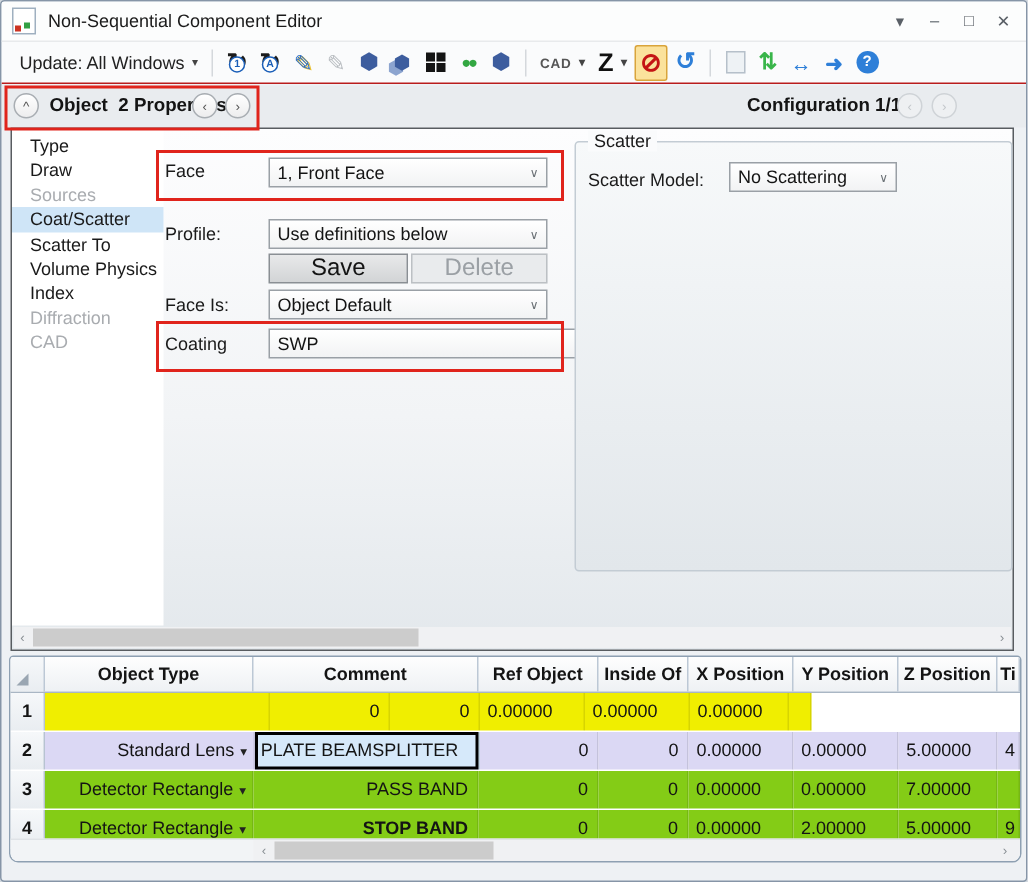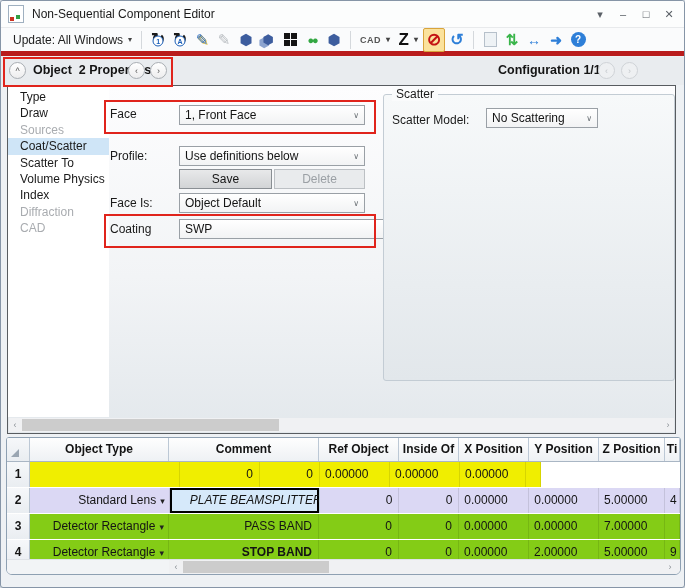--- a/index.html
+++ b/index.html
@@ -5,21 +5,21 @@
   html,body{margin:0;padding:0;background:#cfd6dd;font-family:"Liberation Sans",sans-serif;}
   .win{position:relative;width:685px;height:588px;background:#eef1f4;border:1px solid #8695a7;border-radius:3px;overflow:hidden;box-sizing:border-box;}
   
   .titlebar{position:absolute;left:0;top:0;right:0;height:26px;background:#fcfdfd;border-bottom:1px solid #e8eaec;display:flex;align-items:center;}
   .appicon{position:relative;width:14px;height:16px;margin:0 8px 0 7px;background:#fff;border:1px solid #9fb0c0;}
   .appicon::after{content:"";position:absolute;left:1px;bottom:1px;width:4px;height:4px;background:#cc3322;box-shadow:6px -2px 0 #33a044;}
   .title-text{font-size:12px;color:#1a1a1a;}
   .winctl{position:absolute;top:0;right:8px;height:26px;display:flex;align-items:center;gap:9px;}
   .winctl span{width:14px;text-align:center;font-size:11px;color:#5a6067;cursor:default;}
   
-  .toolbar{position:absolute;left:0;top:27px;right:0;height:28px;background:#fafbfc;border-bottom:5px solid #b91c1c;display:flex;align-items:center;padding-left:8px;box-sizing:border-box;}
+  .toolbar{position:absolute;left:0;top:27px;right:0;height:28px;background:#fafbfc;border-bottom:1px solid #b91c1c;display:flex;align-items:center;padding-left:8px;box-sizing:border-box;}
   .tb-label{font-size:12px;color:#222;display:flex;align-items:center;gap:5px;padding:2px 4px;}
   .tb-label .chev{font-size:8px;color:#444;}
   .tb-label.lbl-cad{font-size:9px;font-weight:bold;color:#555;letter-spacing:.5px;}
   .tb-label.lbl-z{font-size:17px;font-weight:bold;color:#111;}
   .tsep{width:1px;height:18px;background:#d4d8dc;margin:0 5px;}
   .tbtn{position:relative;display:flex;align-items:center;justify-content:center;min-width:20px;height:22px;margin:0 1px;border-radius:2px;}
   .tbtn.active{background:#fbe29c;border:1px solid #d9a43b;}
   .ic-update{font-size:17px;font-weight:bold;color:#1b1b1b;line-height:1;}
   .ic-update .badge{position:absolute;left:50%;top:58%;transform:translate(-50%,-50%);width:9px;height:9px;line-height:9px;font-size:7px;font-weight:bold;color:#1b5fb8;background:#fff;border:1px solid #1b5fb8;border-radius:50%;text-align:center;}
   .ic-pencil{font-size:15px;color:#2b6cc4;text-shadow:1px 1px 0 #e8c030;}
@@ -46,21 +46,21 @@
   
   .panel{position:absolute;left:6px;top:84px;width:669px;height:349px;border:1px solid #585c60;background:linear-gradient(180deg,#fdfdfe 0%,#f2f4f6 55%,#e3e8ec 100%);box-sizing:border-box;}
   .sidebar{position:absolute;left:0;top:0;width:101px;bottom:16px;background:#fff;padding-top:3px;box-sizing:border-box;}
   .side-item{height:16.4px;line-height:16.4px;padding-left:12px;font-size:12px;color:#1a1a1a;cursor:default;}
   .side-item.dis{color:#a9acb0;}
   .side-item.sel{background:#cfe5f7;}
   .flabel{position:absolute;font-size:12px;color:#1a1a1a;}
   .dd{position:absolute;height:20px;border:1px solid #9aa0a6;background:linear-gradient(#ffffff,#f2f3f4);display:flex;align-items:center;box-sizing:border-box;}
   .dd .dd-text{flex:1;font-size:12px;color:#141414;padding-left:5px;white-space:nowrap;overflow:hidden;}
   .dd .dd-arrow{font-size:8px;color:#6a7075;padding:0 5px 0 3px;}
-  .btn{position:absolute;height:20px;border:1px solid #8a8f94;background:linear-gradient(#e8e9ea,#d2d4d6);font-size:12px;color:#141414;text-align:center;line-height:18px;box-sizing:border-box;}
+  .btn{position:absolute;height:20px;border:1px solid #8a8f94;background:linear-gradient(#e8e9ea,#d2d4d6);font-size:16px;color:#141414;text-align:center;line-height:18px;box-sizing:border-box;}
   .btn.dis{border-color:#bcc0c4;background:#e9ebed;color:#9ba0a5;}
   .grp{position:absolute;left:375px;top:8px;width:290px;height:285px;border:1px solid #c3ccd4;border-radius:3px;background:linear-gradient(180deg,#f7f9fa,#e2e7eb);}
   .grp-legend{position:absolute;left:8px;top:-8px;padding:0 4px;font-size:12px;color:#1a1a1a;background:#fafbfc;}
   
   .hscroll{position:absolute;height:14px;background:#f0f1f3;}
   .hs-arrow{position:absolute;top:0;width:12px;height:14px;font-size:9px;color:#8a9095;text-align:center;line-height:14px;}
   .hs-thumb{position:absolute;top:1px;height:12px;background:#cccccc;}
   .panel-hscroll{left:1px;right:1px;bottom:1px;}
   
   .tblwrap{position:absolute;left:5px;top:436px;width:675px;height:138px;background:#fff;border:1px solid #8ea0b2;border-radius:3px 3px 6px 6px;box-sizing:border-box;overflow:hidden;}
@@ -247,21 +247,21 @@
           <div class="td" style="width: 80px; text-align: right; padding-right: 6px;">0</div>
           <div class="td" style="width: 60px; text-align: right; padding-right: 6px;">0</div>
           <div class="td" style="width: 70px; text-align: left; padding-left: 5px;">0.00000</div>
           <div class="td" style="width: 70px; text-align: left; padding-left: 5px;">0.00000</div>
           <div class="td" style="width: 66px; text-align: left; padding-left: 5px;">0.00000</div>
           <div class="td" style="width: 15px; text-align: left; padding-left: 5px;"></div>
         </div>
         <div class="trow drow row-lavender">
           <div class="td numcell" style="width: 23px; text-align: center;">2</div>
           <div class="td" style="width: 140px; text-align: right; padding-right: 4px;"><span>Standard Lens</span><span class="ot-arrow">▾</span></div>
-          <div class="td selcell" style="width: 150px; text-align: left; padding-right: 6px; padding-left: 20px; font-style: italic;">PLATE BEAMSPLITTER</div>
+          <div class="td selcell" style="width: 150px; text-align: left; padding-right: 6px; padding-left: 4px;">PLATE BEAMSPLITTER</div>
           <div class="td" style="width: 80px; text-align: right; padding-right: 6px;">0</div>
           <div class="td" style="width: 60px; text-align: right; padding-right: 6px;">0</div>
           <div class="td" style="width: 70px; text-align: left; padding-left: 5px;">0.00000</div>
           <div class="td" style="width: 70px; text-align: left; padding-left: 5px;">0.00000</div>
           <div class="td" style="width: 66px; text-align: left; padding-left: 5px;">5.00000</div>
           <div class="td" style="width: 15px; text-align: left; padding-left: 5px;">4</div>
         </div>
         <div class="trow drow row-tan">
           <div class="td numcell" style="width: 23px; text-align: center;">3</div>
           <div class="td" style="width: 139px; text-align: right; padding-right: 4px;"><span>Detector Rectangle</span><span class="ot-arrow">▾</span></div>

